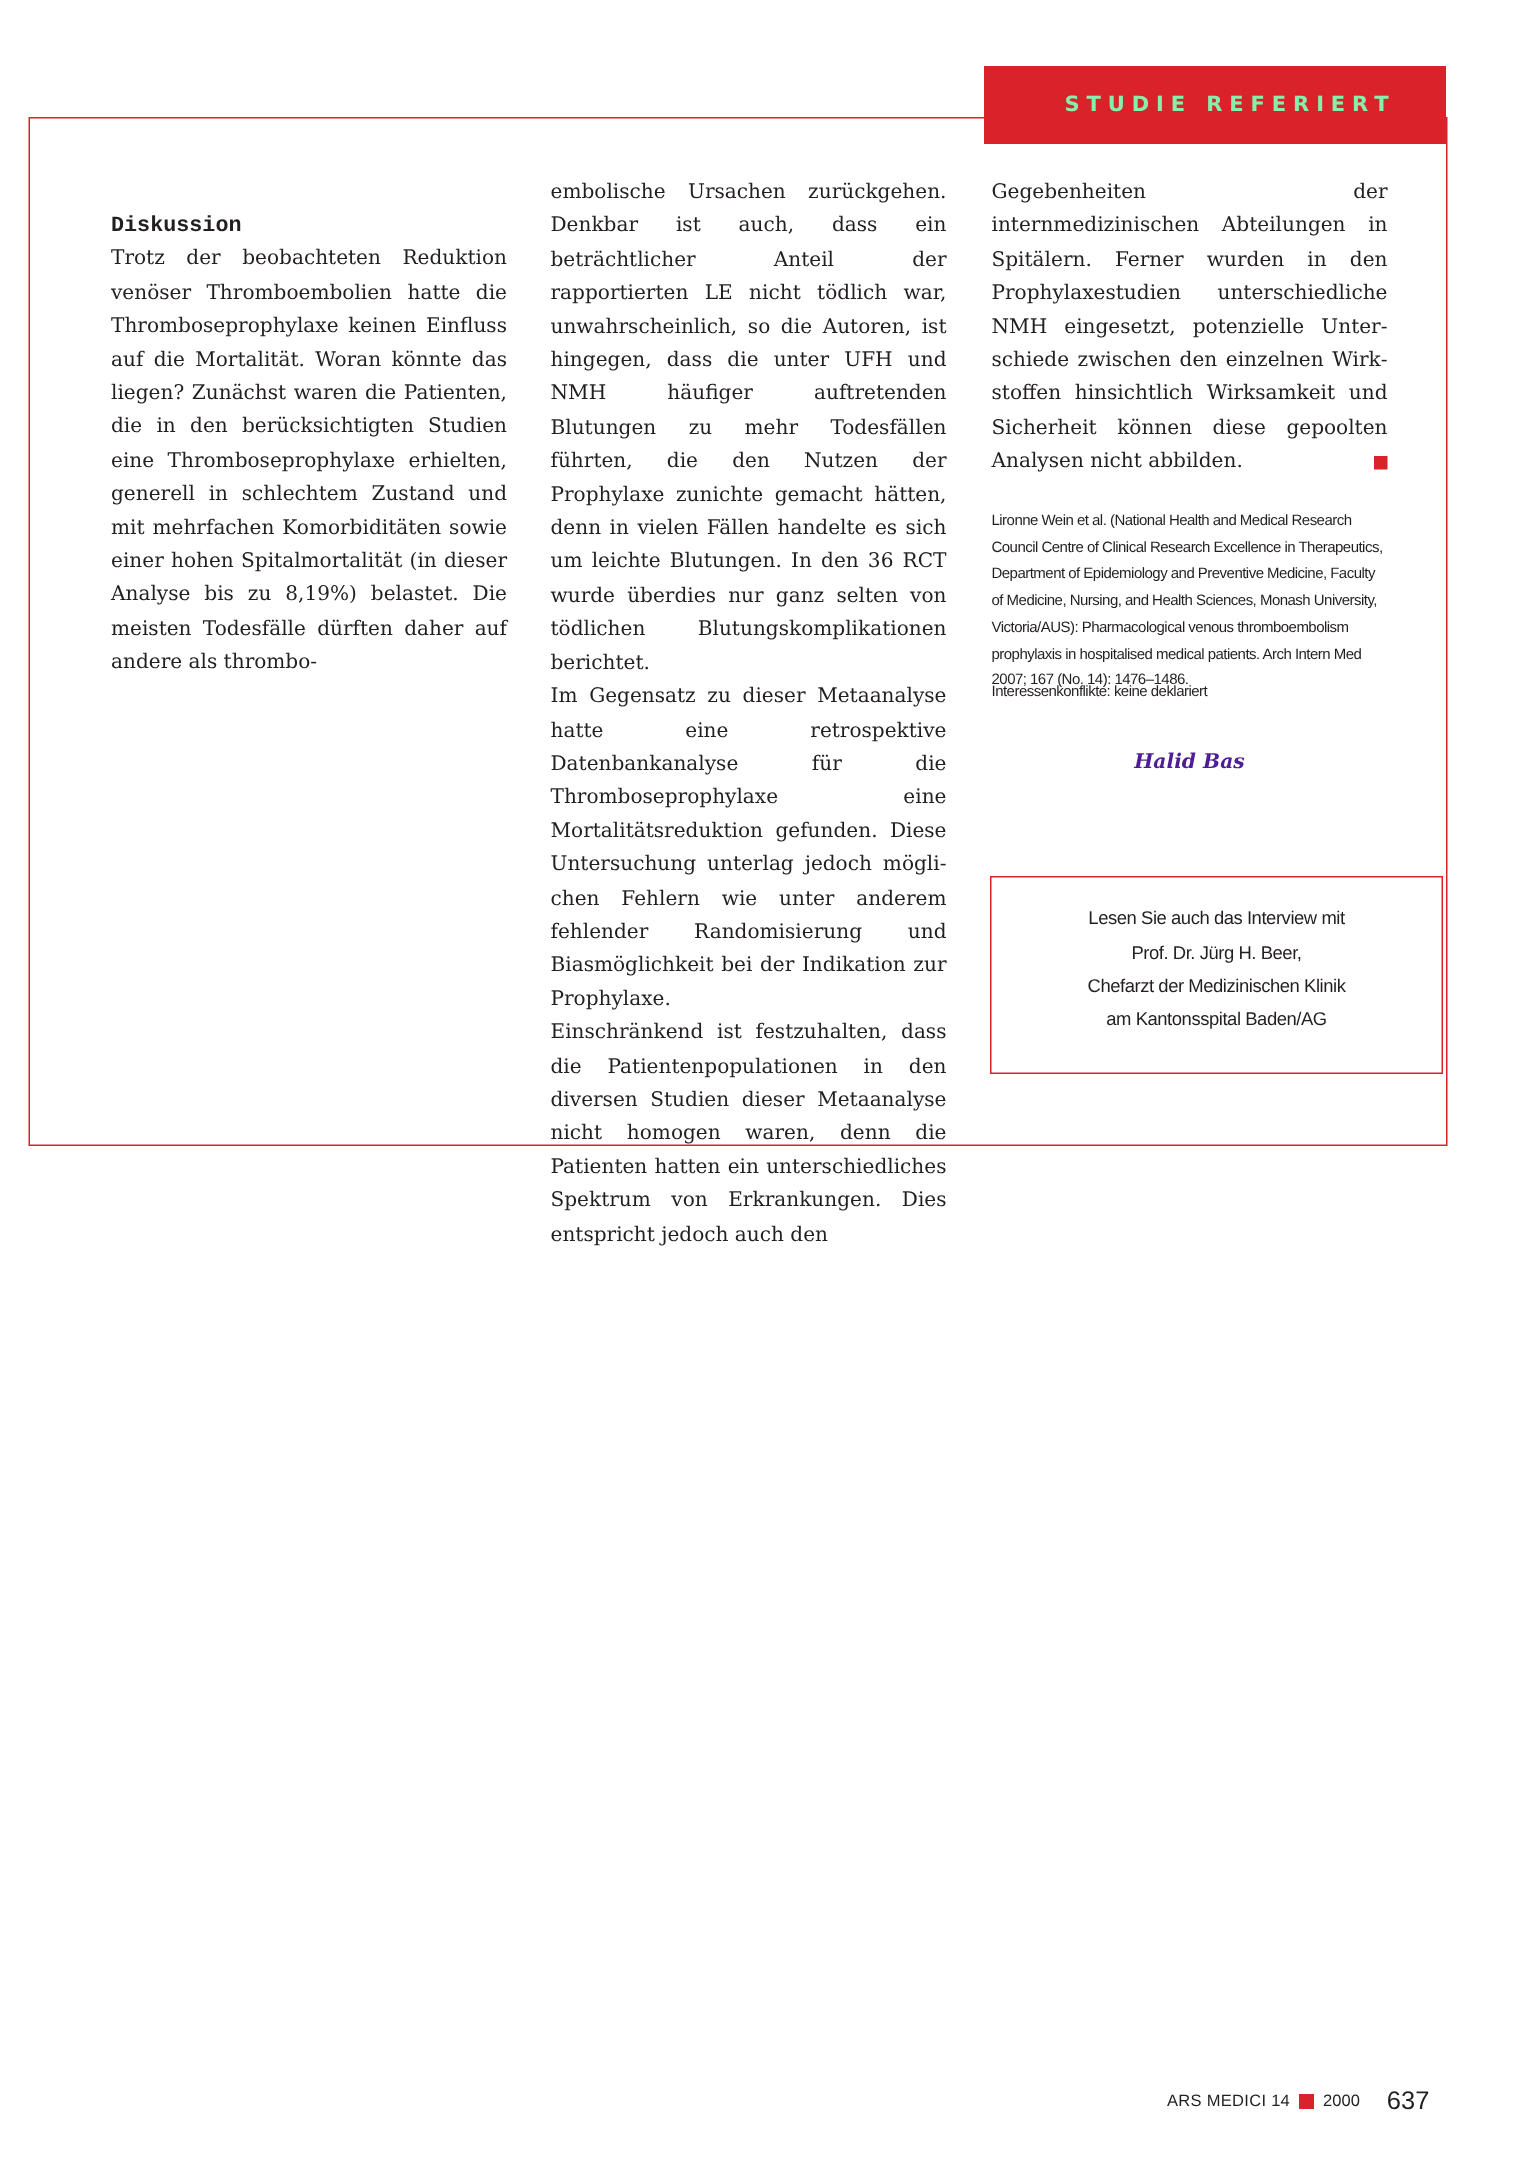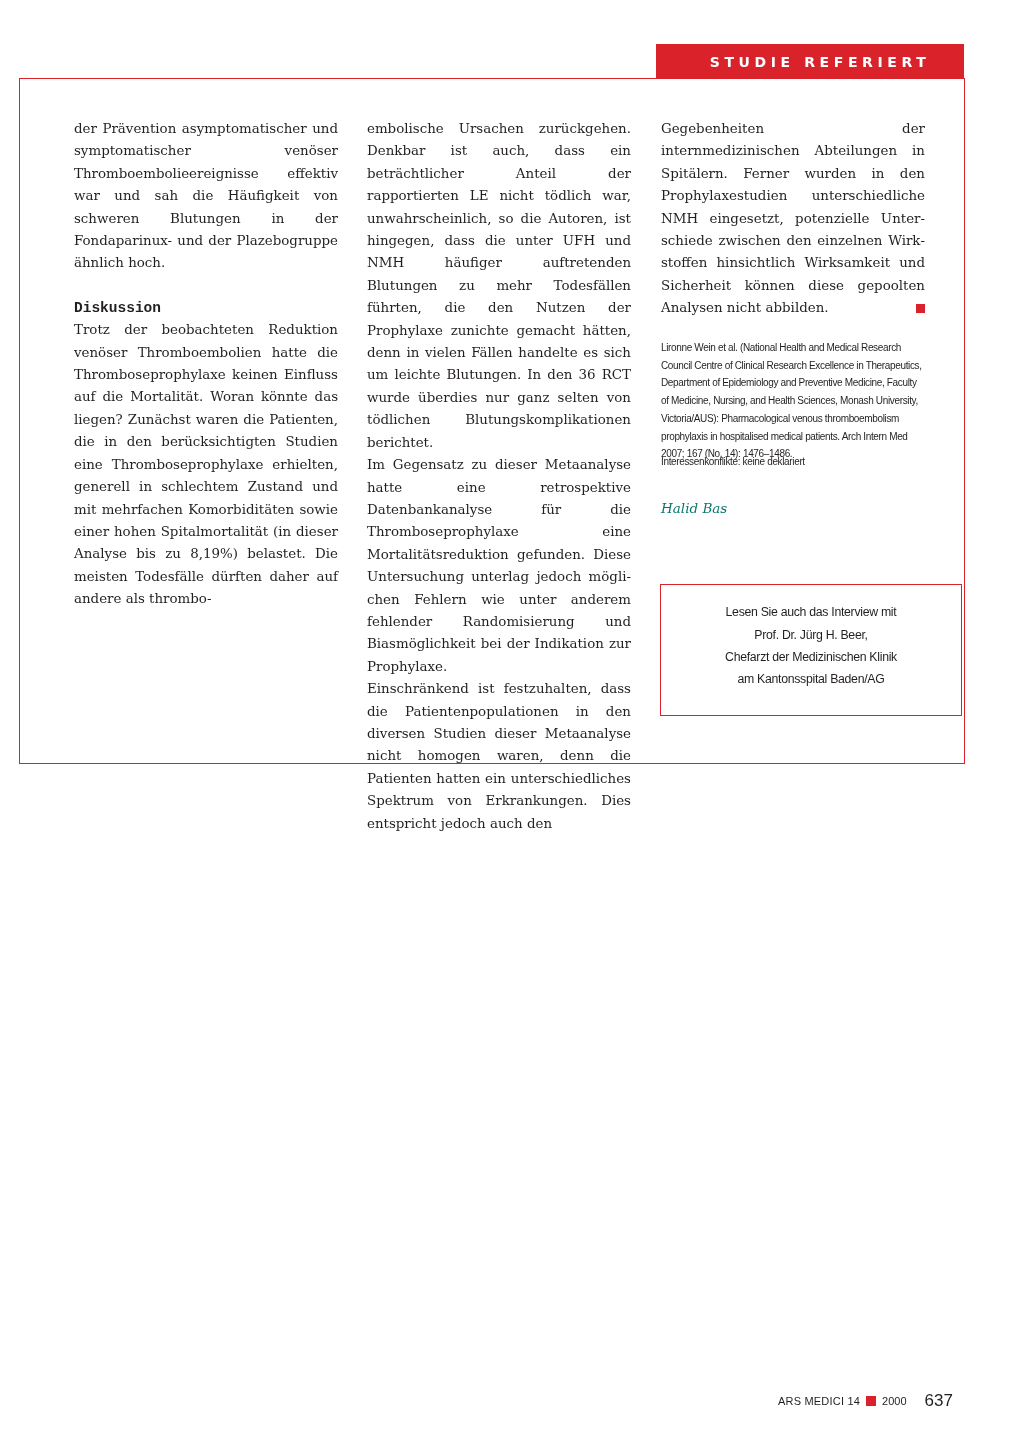--- a/index.html
+++ b/index.html
@@ -1,20 +1,20 @@
 <!DOCTYPE html>
 <html><head>
 <meta charset="utf-8">
 <style>
   html, body { margin: 0; padding: 0; background: #ffffff; }
   body { width: 1024px; height: 1448px; position: relative; overflow: hidden; }
 
   .header-tab {
-    position: absolute; left: 656px; top: 44px; width: 308px; height: 35px;
-    background: #d9222a; color: #ffffff;
+    position: absolute; left: 656px; top: 44px; width: 308px; height: 52px;
+    background: #d9222a; color: #86efac;
     font-family: "DejaVu Sans", sans-serif; font-weight: bold;
     font-size: 14px; letter-spacing: 4.6px;
     display: flex; align-items: center; justify-content: center;
     box-sizing: border-box; padding-left: 20px;
   }
 
   .frame {
     position: absolute; left: 19px; top: 78px; width: 946px; height: 686px;
     border: 1.5px solid #d9222a; box-sizing: border-box;
   }
@@ -44,23 +44,23 @@
     font-family: "Liberation Sans Narrow", "Liberation Sans", sans-serif;
     font-size: 10px; line-height: 17.7px; color: #231f20;
     letter-spacing: -0.35px; transform-origin: left top; margin-top: 21px;
   }
   .conflicts {
     position: absolute; left: 661px; top: 456px; width: 264px;
     font-family: "Liberation Sans", sans-serif; font-size: 10px;
     color: #231f20; letter-spacing: -0.35px;
   }
   .author {
-    position: absolute; left: 661px; top: 500px; width: 264px; text-align: left;
-    font-family: "DejaVu Serif", serif; font-style: italic; font-weight: normal;
-    font-size: 13.5px; color: #0f766e;
+    position: absolute; left: 661px; top: 500px; width: 264px; text-align: center;
+    font-family: "DejaVu Serif", serif; font-style: italic; font-weight: bold;
+    font-size: 13.5px; color: #4c1d95;
   }
 
   .infobox {
     position: absolute; left: 660px; top: 584px; width: 302px; height: 132px;
     border: 1.2px solid #d9222a; box-sizing: border-box;
     display: flex; flex-direction: column; justify-content: center; align-items: center;
     font-family: "Liberation Sans", sans-serif; font-size: 12.3px; line-height: 22.3px;
     color: #231f20; text-align: center; letter-spacing: -0.3px;
     padding-bottom: 8px;
   }
@@ -78,21 +78,20 @@
 </head>
 <body>
 
 <div class="header-tab">
   <span>STUDIE REFERIERT</span>
 </div>
 
 <div class="frame"></div>
 
 <div class="col col1">
-  <p>der Prävention asymptomatischer und symptomatischer venöser Thromboem­bolieereignisse effektiv war und sah die Häufigkeit von schweren Blutungen in der Fondaparinux- und der Plazebo­gruppe ähnlich hoch.</p>
   <div class="heading">Diskussion</div>
   <p>Trotz der beobachteten Reduktion venö­ser Thromboembolien hatte die Throm­boseprophylaxe keinen Einfluss auf die Mortalität. Woran könnte das liegen? Zunächst waren die Patienten, die in den berücksichtigten Studien eine Throm­boseprophylaxe erhielten, generell in schlechtem Zustand und mit mehrfa­chen Komorbiditäten sowie einer hohen Spitalmortalität (in dieser Analyse bis zu 8,19%) belastet. Die meisten Todesfälle dürften daher auf andere als thrombo-</p>
 </div>
 
 <div class="col col2">
   <p>embolische Ursachen zurückgehen. Denkbar ist auch, dass ein beträchtlicher Anteil der rapportierten LE nicht tödlich war, unwahrscheinlich, so die Autoren, ist hingegen, dass die unter UFH und NMH häufiger auftretenden Blutungen zu mehr Todesfällen führten, die den Nutzen der Prophylaxe zunichte ge­macht hätten, denn in vielen Fällen han­delte es sich um leichte Blutungen. In den 36 RCT wurde überdies nur ganz sel­ten von tödlichen Blutungskomplikatio­nen berichtet.</p>
   <p>Im Gegensatz zu dieser Metaanalyse hatte eine retrospektive Datenbankana­lyse für die Thromboseprophylaxe eine Mortalitätsreduktion gefunden. Diese Untersuchung unterlag jedoch mögli­chen Fehlern wie unter anderem fehlen­der Randomisierung und Biasmöglich­keit bei der Indikation zur Prophylaxe.</p>
   <p>Einschränkend ist festzuhalten, dass die Patientenpopulationen in den diversen Studien dieser Metaanalyse nicht homo­gen waren, denn die Patienten hatten ein unterschiedliches Spektrum von Erkran­kungen. Dies entspricht jedoch auch den</p>
 </div>
 

